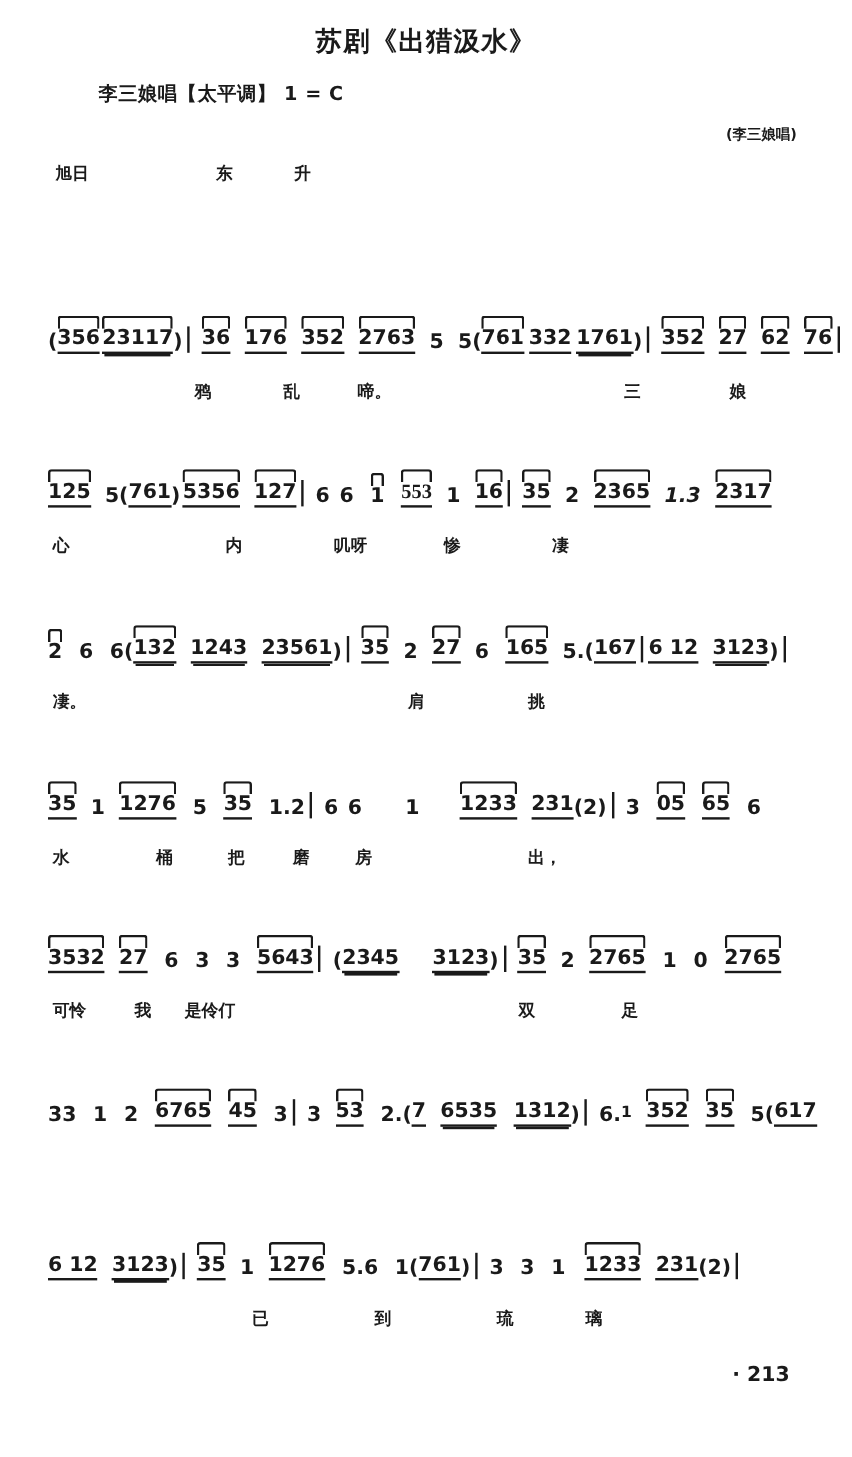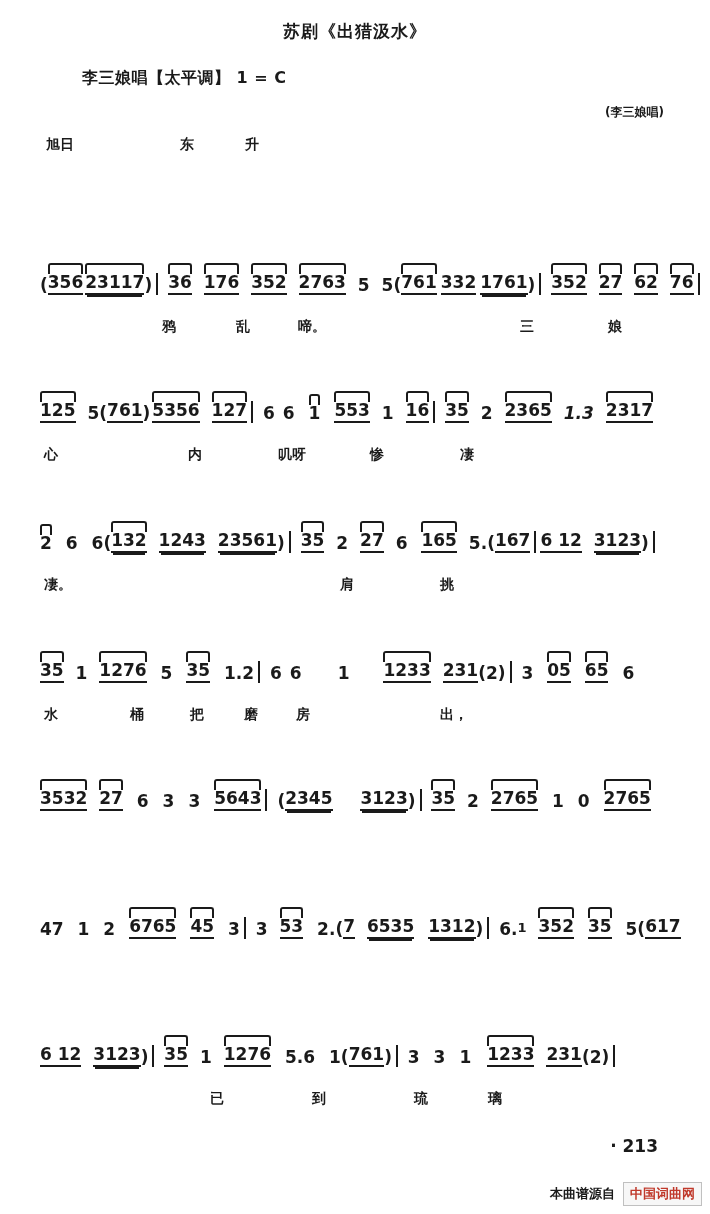--- a/index.html
+++ b/index.html
@@ -19,21 +19,21 @@
     position: relative;
     width: 710px;
     height: 1214px;
   }
   .title {
     position: absolute;
     top: 20px;
     left: 0;
     width: 710px;
     text-align: center;
-    font-size: 17px;
+    font-size: 22px;
     font-weight: bold;
     letter-spacing: 1px;
     font-family: "DejaVu Sans", sans-serif;
   }
   .subtitle {
     position: absolute;
     top: 68px;
     left: 82px;
     font-size: 16px;
     font-weight: bold;
@@ -175,21 +175,21 @@
     </div>
   </div>
 
   <div class="system" style="top:400px;">
     <div class="notes">
       <span class="grp underline1"><span class="beam"></span>125</span>
       <span style="margin-left:6px;">5</span><span class="paren">(</span><span class="grp underline1">761</span><span class="paren">)</span><span class="grp underline1" style="margin-left:2px;"><span class="beam"></span>5356</span>
       <span class="grp underline1" style="margin-left:6px;"><span class="beam"></span>127</span><span class="bar"></span>
       <span>6</span><span style="margin-left:8px;">6</span>
       <span class="grp" style="margin-left:8px;"><span class="beam"></span>1</span>
-      <span class="grp underline1" style="margin-left:8px;"><span class="beam"></span>553</span>
+      <span class="grp underline1" style="margin-left:8px;font-family:Liberation Serif, serif;"><span class="beam"></span>553</span>
       <span class="grp" style="margin-left:6px;">1</span>
       <span class="grp underline1" style="margin-left:6px;"><span class="beam"></span>16</span><span class="bar"></span>
       <span class="grp underline1"><span class="beam"></span>35</span>
       <span style="margin-left:6px;">2</span>
       <span class="grp underline1" style="margin-left:6px;"><span class="beam"></span>2365</span>
       <span class="grp" style="margin-left:6px;font-style:italic;">1.3</span>
       <span class="grp underline1" style="margin-left:6px;"><span class="beam"></span>2317</span>
     </div>
     <div class="lyrics">
       <span class="lyr" style="left:4px;">心</span>
@@ -259,25 +259,32 @@
       <span class="grp underline1" style="margin-left:8px;"><span class="beam"></span>5643</span><span class="bar"></span>
       <span class="paren">(</span><span class="grp underline2">2345</span>
       <span class="grp underline2" style="margin-left:22px;">3123</span><span class="paren">)</span><span class="bar"></span>
       <span class="grp underline1"><span class="beam"></span>35</span>
       <span style="margin-left:6px;">2</span>
       <span class="grp underline1" style="margin-left:6px;"><span class="beam"></span>2765</span>
       <span class="grp" style="margin-left:8px;">1</span>
       <span style="margin-left:8px;">0</span>
       <span class="grp underline1" style="margin-left:8px;"><span class="beam"></span>2765</span>
     </div>
+    <div class="lyrics">
+      <span class="lyr" style="left:4px;">可怜</span>
+      <span class="lyr" style="left:72px;">我</span>
+      <span class="lyr" style="left:114px;">是伶仃</span>
+      <span class="lyr" style="left:392px;">双</span>
+      <span class="lyr" style="left:478px;">足</span>
+    </div>
   </div>
 
   <div class="system" style="top:916px;">
     <div class="notes">
-      <span>47</span>
+      <span>33</span>
       <span class="grp" style="margin-left:8px;">1</span>
       <span style="margin-left:8px;">2</span>
       <span class="grp underline1" style="margin-left:8px;"><span class="beam"></span>6765</span>
       <span class="grp underline1" style="margin-left:8px;"><span class="beam"></span>45</span>
       <span style="margin-left:8px;">3</span><span class="bar"></span>
       <span>3</span>
       <span class="grp underline1" style="margin-left:6px;"><span class="beam"></span>53</span>
       <span style="margin-left:8px;">2.</span><span class="paren">(</span><span class="grp underline1">7</span>
       <span class="grp underline2" style="margin-left:6px;">6535</span>
       <span class="grp underline2" style="margin-left:8px;">1312</span><span class="paren">)</span><span class="bar"></span>
@@ -306,18 +313,14 @@
     <div class="lyrics">
       <span class="lyr" style="left:170px;">已</span>
       <span class="lyr" style="left:272px;">到</span>
       <span class="lyr" style="left:374px;">琉</span>
       <span class="lyr" style="left:448px;">璃</span>
     </div>
   </div>
 
   <div class="pagenum">· 213</div>
 
-  <div class="footer">
-    <span class="src">本曲谱源自</span>
-    <span class="brand">中国词曲网</span>
-  </div>
 
 </div>
 
 </body></html>

